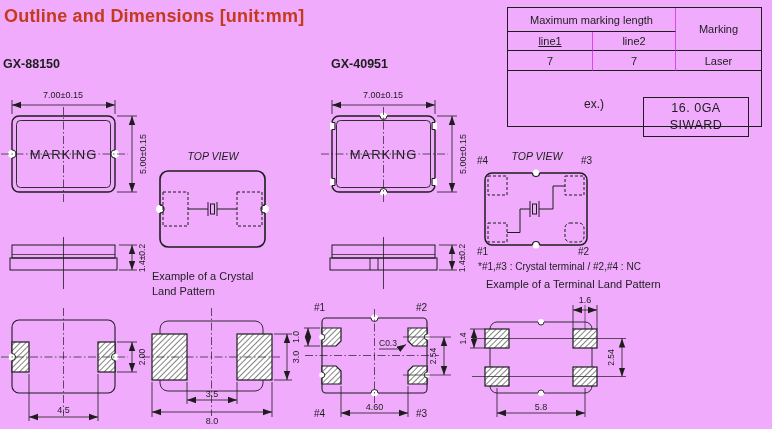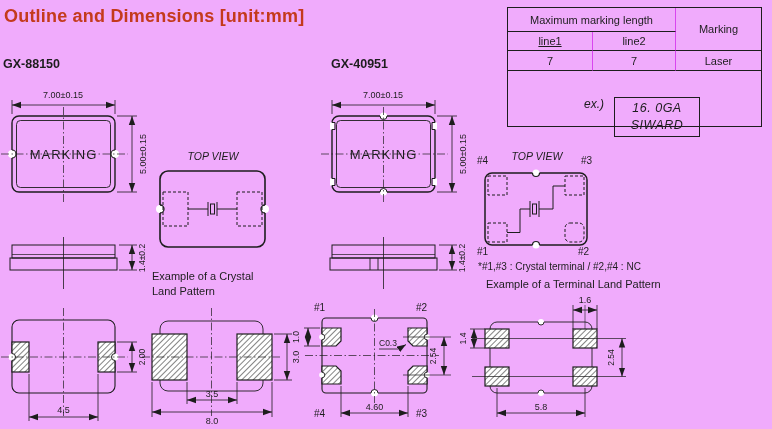--- a/index.html
+++ b/index.html
@@ -26,22 +26,22 @@
   .bb{border-bottom:1px solid #1d1d1d;}
   .br{border-right:1px solid #d946ef;}
   .c-maxlen{grid-column:1/3;grid-row:1;}
   .c-marking{grid-column:3;grid-row:1/3;}
   .c-line1{grid-column:1;grid-row:2;text-decoration:underline;}
   .c-line2{grid-column:2;grid-row:2;}
   .c-v1{grid-column:1;grid-row:3;}
   .c-v2{grid-column:2;grid-row:3;}
   .c-laser{grid-column:3;grid-row:3;}
   .c-ex{grid-column:1/4;grid-row:4;display:flex;align-items:center;
-        padding-left:76px;gap:10px;box-sizing:border-box;font-size:12px;font-style:italic;}
-  .exbox{border:1.3px solid #1d1d1d;width:80px;padding:2px 2px;text-align:center;
+        padding-left:76px;gap:39px;box-sizing:border-box;font-size:12px;}
+  .exbox{border:1.3px solid #1d1d1d;width:80px;padding:2px 12px;text-align:center;
          font-size:12.5px;line-height:17px;letter-spacing:.5px;margin-top:26px;}
 </style>
 </head>
 <body>
 
 <div class="page">
 
   <svg width="0" height="0" style="position:absolute">
     <defs>
       <pattern id="hatch" width="4" height="4" patternUnits="userSpaceOnUse" patternTransform="rotate(45)">

